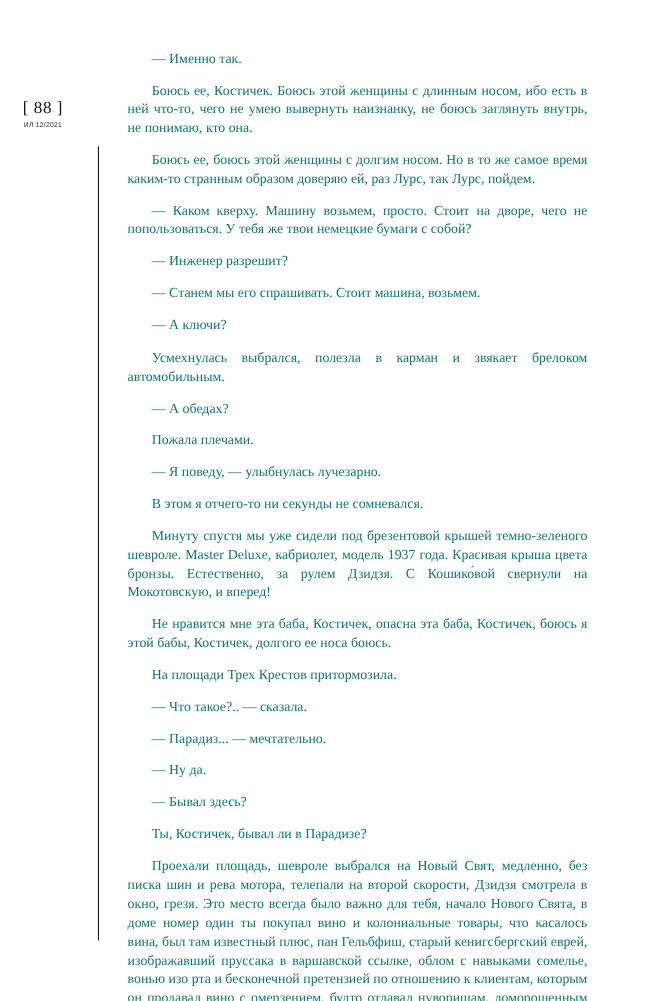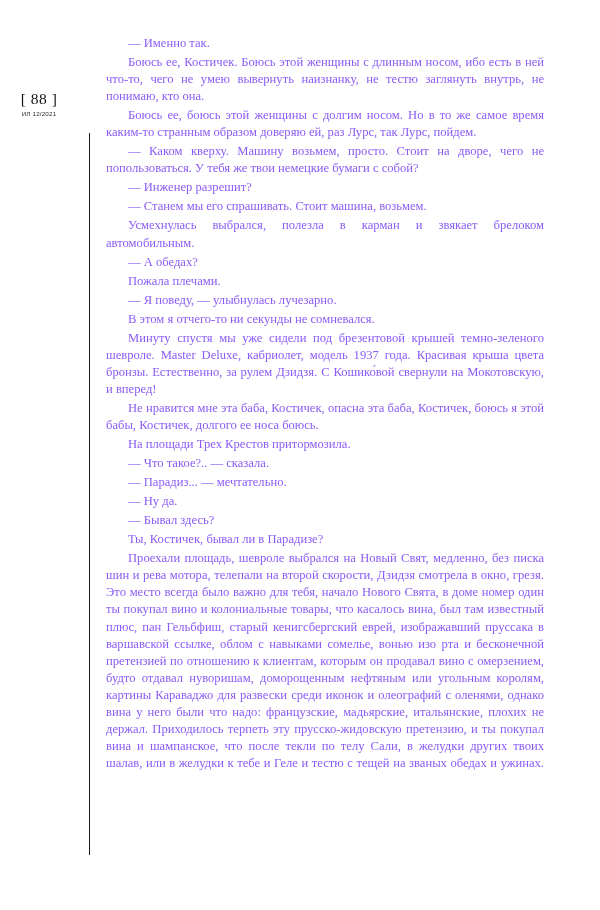--- a/index.html
+++ b/index.html
@@ -61,27 +61,27 @@
 
   
   .textcol {
     position: absolute;
     left: 104px;
     top: 33px;
     width: 442px;
   }
 
   .para {
-    margin: 2px;
+    margin: 12px;
     font-size: 12.6px;
     line-height: 17.05px;
     text-align: justify;
     text-justify: inter-word;
     text-indent: 22px;
-    color: #8b5cf6;
+    color: #0f766e;
     hyphens: manual;
   }
   
   .para.full-justify {
     text-align-last: justify;
   }
 </style>
 </head>
 <body>
 
@@ -89,25 +89,26 @@
 
   <div class="folio-block">
     <div class="folio"><span class="bracket">[</span>&nbsp;<span>88</span>&nbsp;<span class="bracket">]</span></div>
     <div class="issue-line">ИЛ 12/2021</div>
   </div>
 
   <div class="margin-rule"></div>
 
   <div class="textcol">
     <p class="para">— Именно так.</p>
-    <p class="para">Боюсь ее, Костичек. Боюсь этой женщины с длинным носом, ибо есть в ней что-то, чего не умею вывернуть наизнанку, не тестю заглянуть внутрь, не понимаю, кто она.</p>
+    <p class="para">Боюсь ее, Костичек. Боюсь этой женщины с длинным носом, ибо есть в ней что-то, чего не умею вывернуть наизнанку, не боюсь заглянуть внутрь, не понимаю, кто она.</p>
     <p class="para">Боюсь ее, боюсь этой женщины с долгим носом. Но в то же самое время каким-то странным образом доверяю ей, раз Лурс, так Лурс, пойдем.</p>
     <p class="para">— Каком кверху. Машину возьмем, просто. Стоит на дворе, чего не попользоваться. У тебя же твои немецкие бумаги с собой?</p>
     <p class="para">— Инженер разрешит?</p>
     <p class="para">— Станем мы его спрашивать. Стоит машина, возьмем.</p>
+    <p class="para">— А ключи?</p>
     <p class="para">Усмехнулась выбрался, полезла в карман и звякает брелоком автомобильным.</p>
     <p class="para">— А обедах?</p>
     <p class="para">Пожала плечами.</p>
     <p class="para">— Я поведу, — улыбнулась лучезарно.</p>
     <p class="para">В этом я отчего-то ни секунды не сомневался.</p>
     <p class="para">Минуту спустя мы уже сидели под брезентовой крышей темно-зеленого шевроле. Master Deluxe, кабриолет, модель 1937 года. Красивая крыша цвета бронзы. Естественно, за рулем Дзидзя. С Кошико́вой свернули на Мокотовскую, и вперед!</p>
     <p class="para">Не нравится мне эта баба, Костичек, опасна эта баба, Костичек, боюсь я этой бабы, Костичек, долгого ее носа боюсь.</p>
     <p class="para">На площади Трех Крестов притормозила.</p>
     <p class="para">— Что такое?.. — сказала.</p>
     <p class="para">— Парадиз... — мечтательно.</p>

